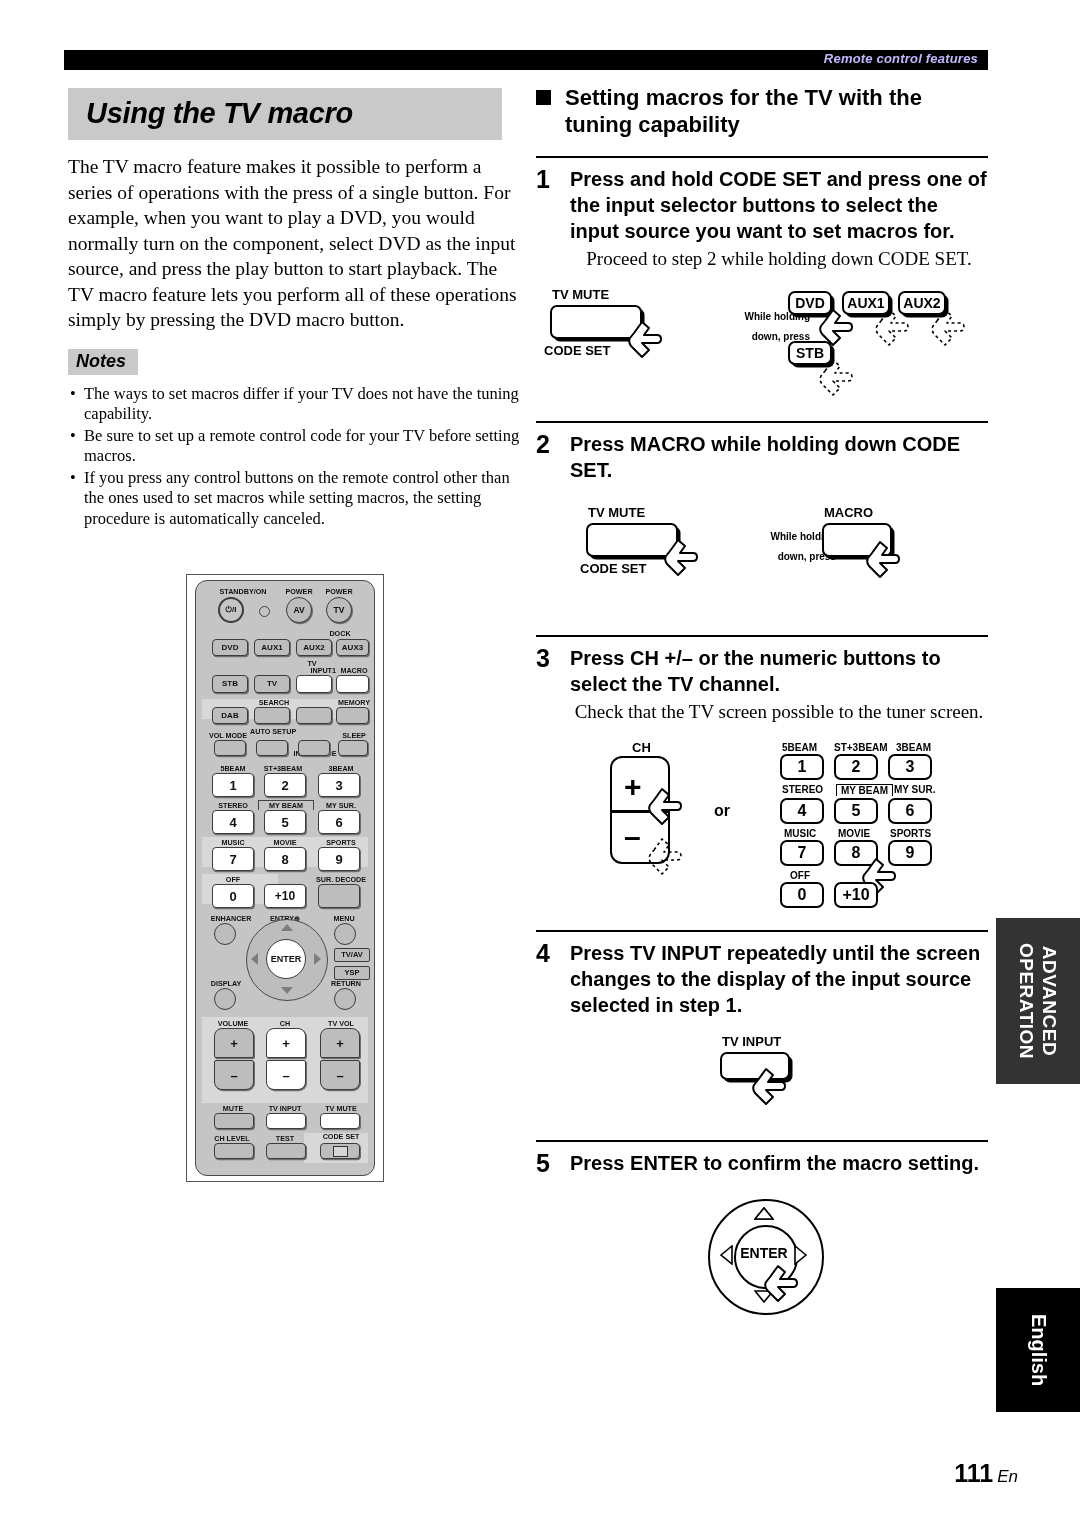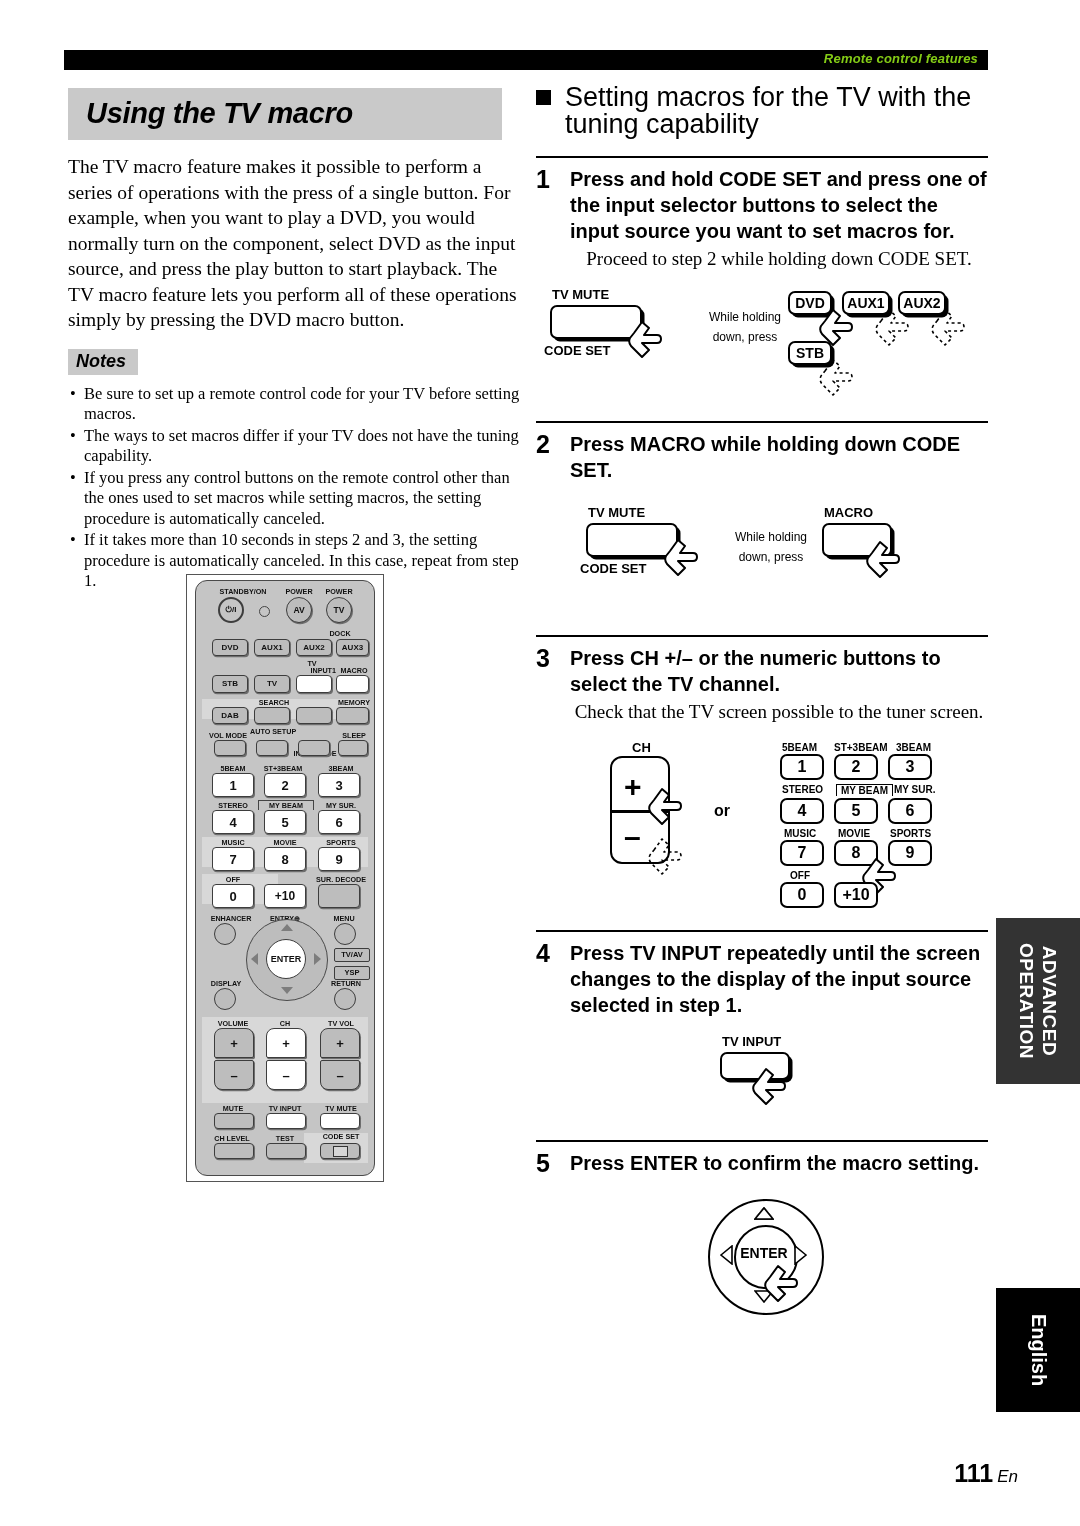--- a/index.html
+++ b/index.html
@@ -9,21 +9,21 @@
     font-family:"Liberation Serif",serif;color:#000;overflow:hidden;
   }
   .page{position:absolute;inset:0;}
 
   
   .headbar{
     position:absolute;left:64px;top:50px;width:924px;height:20px;
     background:#000;
   }
   .headbar .hb-txt{
-    position:absolute;right:10px;top:1px;color:#84cc16;
+    position:absolute;right:10px;top:1px;color:#c4b5fd;
     font-family:"Liberation Sans",sans-serif;
     font-weight:bold;font-style:italic;font-size:13px;letter-spacing:.2px;
   }
 
   
   .colL{position:absolute;left:68px;top:88px;width:452px;}
   .title-band{
     background:#c9c9c9;padding:9px 0 10px 18px;width:434px;box-sizing:border-box;
   }
   .title-band h1{
@@ -44,22 +44,22 @@
     position:relative;padding-left:16px;margin-bottom:1px;
     font-size:16.5px;line-height:20.5px;
   }
   ul.notes li:before{content:"\2022";position:absolute;left:2px;top:0;}
 
   
   .colR{position:absolute;left:536px;top:84px;width:452px;}
   .sec-head{display:flex;gap:14px;align-items:flex-start;}
   .sq{width:15px;height:15px;background:#000;margin-top:6px;flex:0 0 auto;}
   .sec-head h2{
-    margin:0;font-family:"Liberation Sans",sans-serif;font-weight:normal;
-    font-size:27px;line-height:27px;
+    margin:0;font-family:"Liberation Sans",sans-serif;font-weight:bold;
+    font-size:22px;line-height:27px;
   }
   .rule{border-top:2.5px solid #000;margin-top:18px;}
   .step{display:flex;gap:12px;padding-top:8px;}
   .step .num{
     font-family:"Liberation Sans",sans-serif;font-weight:bold;font-size:25px;
     line-height:27px;width:22px;flex:0 0 auto;
   }
   .step .txt{flex:1 1 auto;}
   .step .txt h3{
     margin:0;font-family:"Liberation Sans",sans-serif;font-weight:bold;
@@ -76,21 +76,21 @@
     font-family:"Liberation Sans",sans-serif;font-weight:bold;
     display:flex;align-items:center;justify-content:center;
   }
   .lbtn.shadow{box-shadow:3px 3px 0 -.5px #000;}
   .flabel{
     position:absolute;font-family:"Liberation Sans",sans-serif;
     font-weight:bold;font-size:13px;white-space:nowrap;
   }
   .whold{
     position:absolute;font-family:"Liberation Sans",sans-serif;
-    font-weight:normal;font-size:12px;line-height:20px;text-align:center;
+    font-weight:bold;font-size:10px;line-height:20px;text-align:right;
   }
   .orlbl{
     position:absolute;font-family:"Liberation Sans",sans-serif;
     font-weight:bold;font-size:16px;
   }
 
   
   .hand{position:absolute;width:34px;height:40px;}
   .hand svg{width:100%;height:100%;display:block;}
 
@@ -161,24 +161,23 @@
     <div class="hb-txt">Remote control features</div>
   </div>
 
   <div class="colL">
     <div class="title-band">
       <h1>Using the TV macro</h1>
     </div>
     <p class="body-p">The TV macro feature makes it possible to perform a series of operations with the press of a single button. For example, when you want to play a DVD, you would normally turn on the component, select DVD as the input source, and press the play button to start playback. The TV macro feature lets you perform all of these operations simply by pressing the DVD macro button.</p>
     <div class="notes-band">Notes</div>
     <ul class="notes">
+      <li>The ways to set macros differ if your TV does not have the tuning capability.</li>
       <li>Be sure to set up a remote control code for your TV before setting macros.</li>
-      <li>The ways to set macros differ if your TV does not have the tuning capability.</li>
       <li>If you press any control buttons on the remote control other than the ones used to set macros while setting macros, the setting procedure is automatically canceled.</li>
-      <li>If it takes more than 10 seconds in steps 2 and 3, the setting procedure is automatically canceled. In this case, repeat from step 1.</li>
     </ul>
   </div>
 
   <div class="remote">
     <div class="rbody">
 
       <div class="rl" style="left:8px;top:6px;width:78px;">STANDBY/ON</div>
       <div class="rk round" style="left:22px;top:16px;width:26px;height:26px;font-size:8px;border-width:2.5px;background:#c5c5c5;box-shadow:none;">
         <span style="font-size:8px;">⏻/I</span>
       </div>

